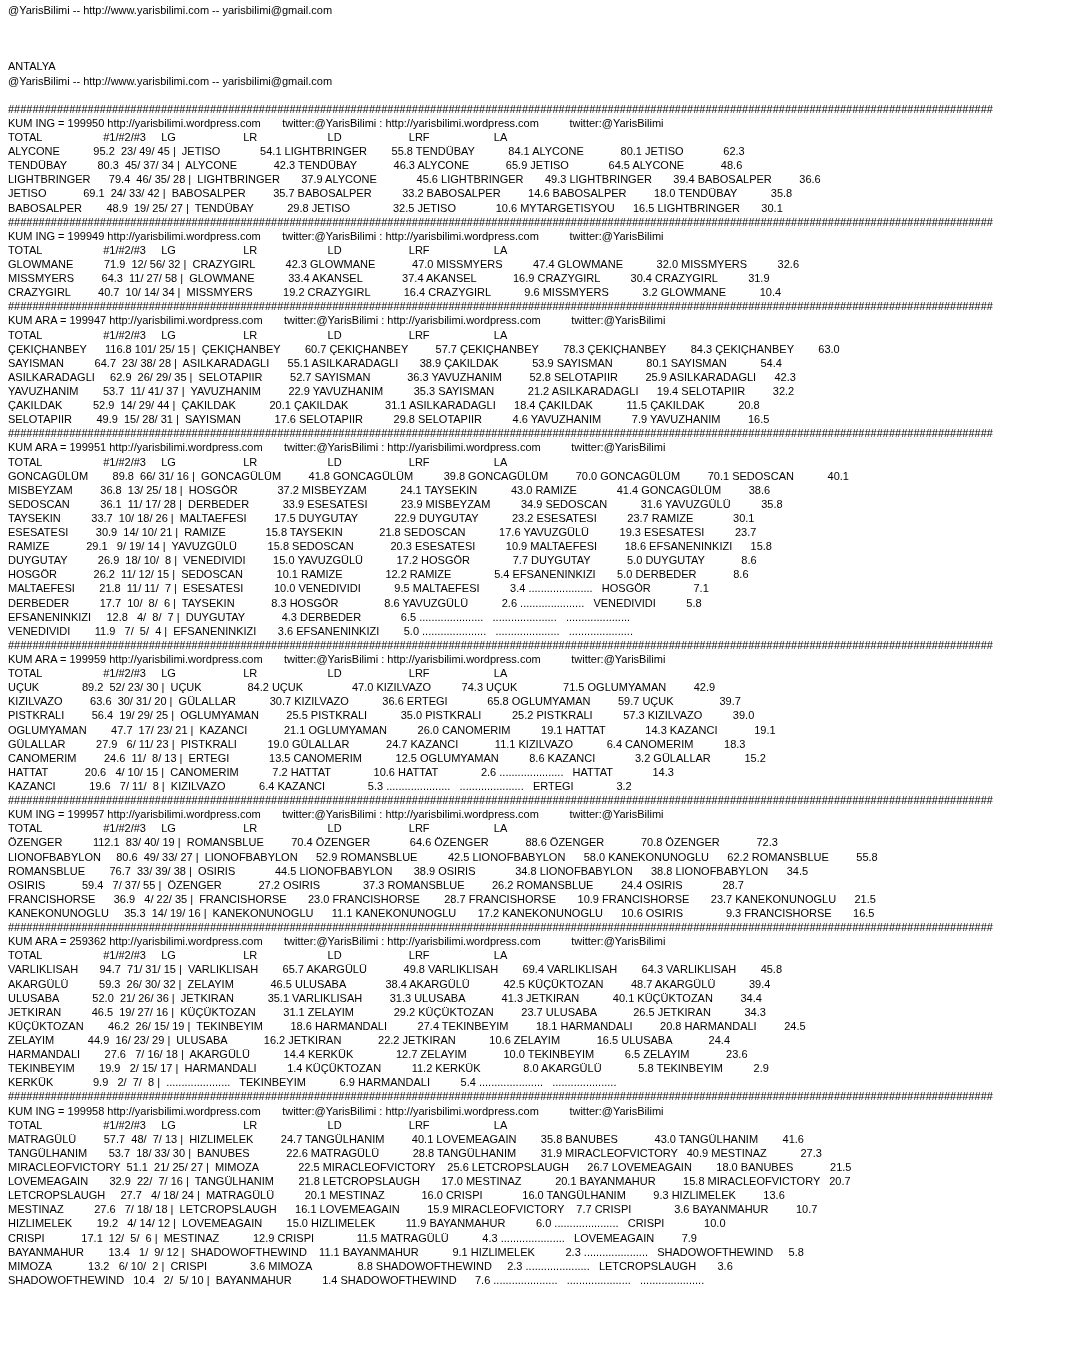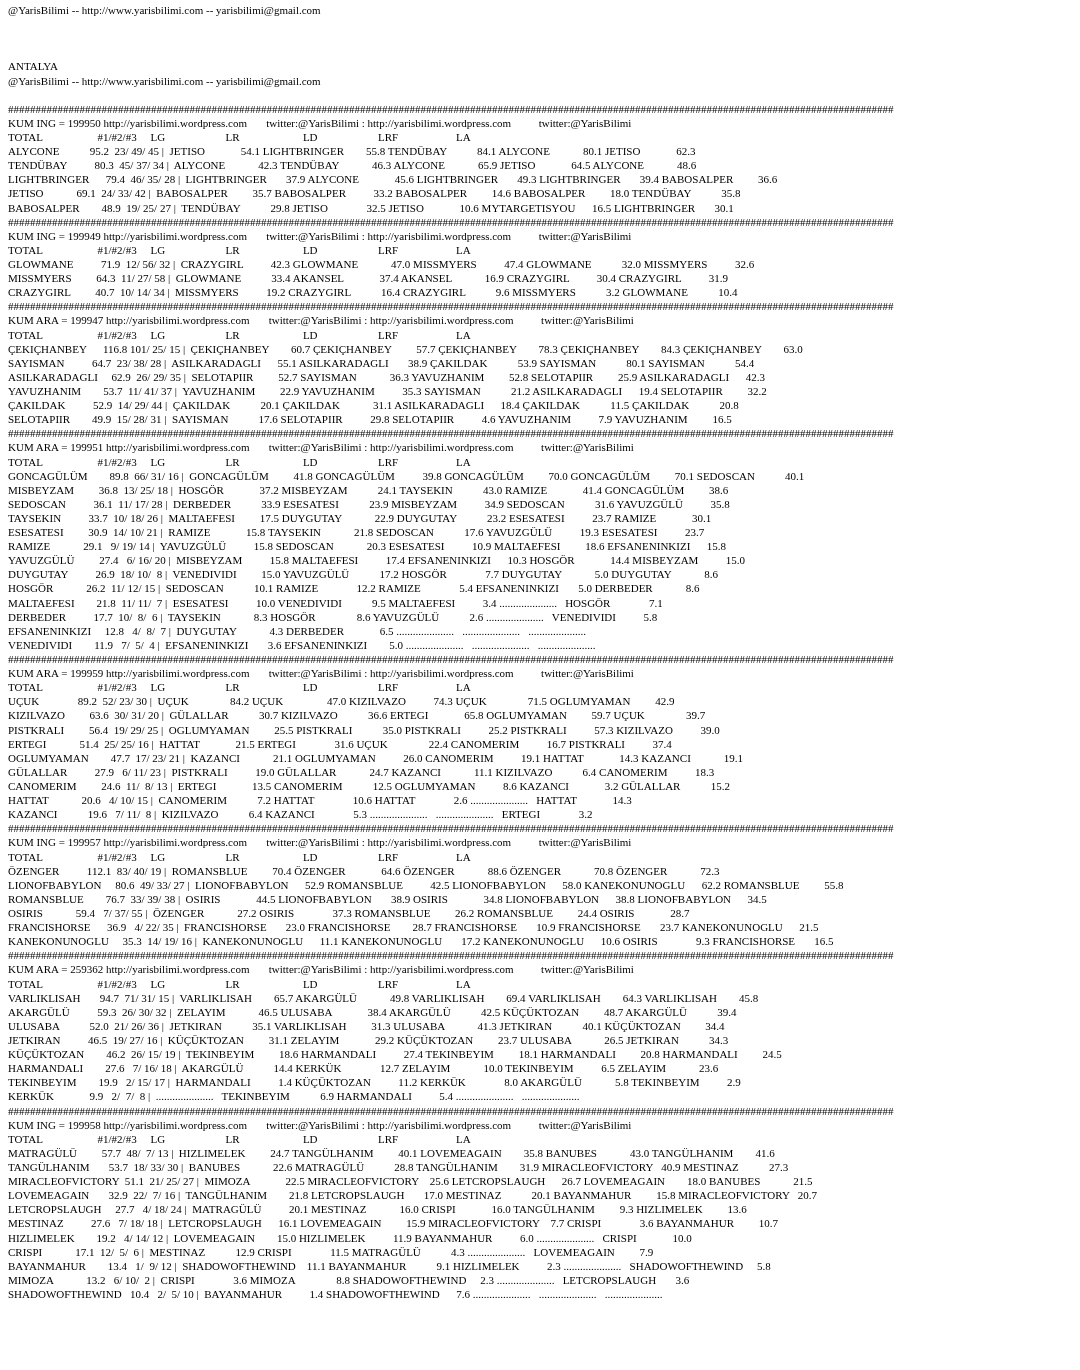--- a/index.html
+++ b/index.html
@@ -1,19 +1,19 @@
 <!DOCTYPE html>
 <html><head>
 <meta charset="utf-8">
 <style>
   html,body{margin:0;padding:0;background:#ffffff;}
   #doc{
     width:1080px;height:1370px;overflow:hidden;box-sizing:border-box;
     padding:3px 0 0 8px;color:#000;
-    font-family:Liberation Serif, serif;
+    font-family:Liberation Sans, sans-serif;
     font-size:11px;line-height:14.12px;
   }
   .ln{white-space:pre;height:14.12px;overflow:hidden;}
 </style>
 </head>
 <body>
 
 <div id="doc">
   <div class="ln">@YarisBilimi -- http://www.yarisbilimi.com -- yarisbilimi@gmail.com</div>
   <div class="ln"></div>
@@ -48,34 +48,32 @@
       <div class="ln">SELOTAPIIR        49.9  15/ 28/ 31 |  SAYISMAN           17.6 SELOTAPIIR          29.8 SELOTAPIIR          4.6 YAVUZHANIM          7.9 YAVUZHANIM         16.5 </div>
       <div class="ln">#################################################################################################################################################################</div>
       <div class="ln">KUM ARA = 199951 http://yarisbilimi.wordpress.com       twitter:@YarisBilimi : http://yarisbilimi.wordpress.com          twitter:@YarisBilimi</div>
       <div class="ln">TOTAL                    #1/#2/#3     LG                      LR                       LD                      LRF                     LA</div>
       <div class="ln">GONCAGÜLÜM        89.8  66/ 31/ 16 |  GONCAGÜLÜM         41.8 GONCAGÜLÜM          39.8 GONCAGÜLÜM         70.0 GONCAGÜLÜM         70.1 SEDOSCAN           40.1 </div>
       <div class="ln">MISBEYZAM         36.8  13/ 25/ 18 |  HOSGÖR             37.2 MISBEYZAM           24.1 TAYSEKIN           43.0 RAMIZE             41.4 GONCAGÜLÜM         38.6 </div>
       <div class="ln">SEDOSCAN          36.1  11/ 17/ 28 |  DERBEDER           33.9 ESESATESI           23.9 MISBEYZAM          34.9 SEDOSCAN           31.6 YAVUZGÜLÜ          35.8 </div>
       <div class="ln">TAYSEKIN          33.7  10/ 18/ 26 |  MALTAEFESI         17.5 DUYGUTAY            22.9 DUYGUTAY           23.2 ESESATESI          23.7 RAMIZE             30.1 </div>
       <div class="ln">ESESATESI         30.9  14/ 10/ 21 |  RAMIZE             15.8 TAYSEKIN            21.8 SEDOSCAN           17.6 YAVUZGÜLÜ          19.3 ESESATESI          23.7 </div>
       <div class="ln">RAMIZE            29.1   9/ 19/ 14 |  YAVUZGÜLÜ          15.8 SEDOSCAN            20.3 ESESATESI          10.9 MALTAEFESI         18.6 EFSANENINKIZI      15.8 </div>
-      <div class="ln">YAVUZGÜLÜ         27.4   6/ 16/ 20 |  MISBEYZAM          15.8 MALTAEFESI          17.4 EFSANENINKIZI      10.3 HOSGÖR             14.4 MISBEYZAM          15.0 </div>
       <div class="ln">DUYGUTAY          26.9  18/ 10/  8 |  VENEDIVIDI         15.0 YAVUZGÜLÜ           17.2 HOSGÖR              7.7 DUYGUTAY            5.0 DUYGUTAY            8.6 </div>
       <div class="ln">HOSGÖR            26.2  11/ 12/ 15 |  SEDOSCAN           10.1 RAMIZE              12.2 RAMIZE              5.4 EFSANENINKIZI       5.0 DERBEDER            8.6 </div>
       <div class="ln">MALTAEFESI        21.8  11/ 11/  7 |  ESESATESI          10.0 VENEDIVIDI           9.5 MALTAEFESI          3.4 .....................   HOSGÖR              7.1 </div>
       <div class="ln">DERBEDER          17.7  10/  8/  6 |  TAYSEKIN            8.3 HOSGÖR               8.6 YAVUZGÜLÜ           2.6 .....................   VENEDIVIDI          5.8 </div>
       <div class="ln">EFSANENINKIZI     12.8   4/  8/  7 |  DUYGUTAY            4.3 DERBEDER             6.5 .....................   .....................   .....................   </div>
       <div class="ln">VENEDIVIDI        11.9   7/  5/  4 |  EFSANENINKIZI       3.6 EFSANENINKIZI        5.0 .....................   .....................   .....................   </div>
       <div class="ln">#################################################################################################################################################################</div>
       <div class="ln">KUM ARA = 199959 http://yarisbilimi.wordpress.com       twitter:@YarisBilimi : http://yarisbilimi.wordpress.com          twitter:@YarisBilimi</div>
       <div class="ln">TOTAL                    #1/#2/#3     LG                      LR                       LD                      LRF                     LA</div>
       <div class="ln">UÇUK              89.2  52/ 23/ 30 |  UÇUK               84.2 UÇUK                47.0 KIZILVAZO          74.3 UÇUK               71.5 OGLUMYAMAN         42.9 </div>
       <div class="ln">KIZILVAZO         63.6  30/ 31/ 20 |  GÜLALLAR           30.7 KIZILVAZO           36.6 ERTEGI             65.8 OGLUMYAMAN         59.7 UÇUK               39.7 </div>
       <div class="ln">PISTKRALI         56.4  19/ 29/ 25 |  OGLUMYAMAN         25.5 PISTKRALI           35.0 PISTKRALI          25.2 PISTKRALI          57.3 KIZILVAZO          39.0 </div>
-      <div class="ln">ERTEGI            51.4  25/ 25/ 16 |  HATTAT             21.5 ERTEGI              31.6 UÇUK               22.4 CANOMERIM          16.7 PISTKRALI          37.4 </div>
       <div class="ln">OGLUMYAMAN        47.7  17/ 23/ 21 |  KAZANCI            21.1 OGLUMYAMAN          26.0 CANOMERIM          19.1 HATTAT             14.3 KAZANCI            19.1 </div>
       <div class="ln">GÜLALLAR          27.9   6/ 11/ 23 |  PISTKRALI          19.0 GÜLALLAR            24.7 KAZANCI            11.1 KIZILVAZO           6.4 CANOMERIM          18.3 </div>
       <div class="ln">CANOMERIM         24.6  11/  8/ 13 |  ERTEGI             13.5 CANOMERIM           12.5 OGLUMYAMAN          8.6 KAZANCI             3.2 GÜLALLAR           15.2 </div>
       <div class="ln">HATTAT            20.6   4/ 10/ 15 |  CANOMERIM           7.2 HATTAT              10.6 HATTAT              2.6 .....................   HATTAT             14.3 </div>
       <div class="ln">KAZANCI           19.6   7/ 11/  8 |  KIZILVAZO           6.4 KAZANCI              5.3 .....................   .....................   ERTEGI              3.2 </div>
       <div class="ln">#################################################################################################################################################################</div>
       <div class="ln">KUM ING = 199957 http://yarisbilimi.wordpress.com       twitter:@YarisBilimi : http://yarisbilimi.wordpress.com          twitter:@YarisBilimi</div>
       <div class="ln">TOTAL                    #1/#2/#3     LG                      LR                       LD                      LRF                     LA</div>
       <div class="ln">ÖZENGER          112.1  83/ 40/ 19 |  ROMANSBLUE         70.4 ÖZENGER             64.6 ÖZENGER            88.6 ÖZENGER            70.8 ÖZENGER            72.3 </div>
       <div class="ln">LIONOFBABYLON     80.6  49/ 33/ 27 |  LIONOFBABYLON      52.9 ROMANSBLUE          42.5 LIONOFBABYLON      58.0 KANEKONUNOGLU      62.2 ROMANSBLUE         55.8 </div>
@@ -84,20 +82,21 @@
       <div class="ln">FRANCISHORSE      36.9   4/ 22/ 35 |  FRANCISHORSE       23.0 FRANCISHORSE        28.7 FRANCISHORSE       10.9 FRANCISHORSE       23.7 KANEKONUNOGLU      21.5 </div>
       <div class="ln">KANEKONUNOGLU     35.3  14/ 19/ 16 |  KANEKONUNOGLU      11.1 KANEKONUNOGLU       17.2 KANEKONUNOGLU      10.6 OSIRIS              9.3 FRANCISHORSE       16.5 </div>
       <div class="ln">#################################################################################################################################################################</div>
       <div class="ln">KUM ARA = 259362 http://yarisbilimi.wordpress.com       twitter:@YarisBilimi : http://yarisbilimi.wordpress.com          twitter:@YarisBilimi</div>
       <div class="ln">TOTAL                    #1/#2/#3     LG                      LR                       LD                      LRF                     LA</div>
       <div class="ln">VARLIKLISAH       94.7  71/ 31/ 15 |  VARLIKLISAH        65.7 AKARGÜLÜ            49.8 VARLIKLISAH        69.4 VARLIKLISAH        64.3 VARLIKLISAH        45.8 </div>
       <div class="ln">AKARGÜLÜ          59.3  26/ 30/ 32 |  ZELAYIM            46.5 ULUSABA             38.4 AKARGÜLÜ           42.5 KÜÇÜKTOZAN         48.7 AKARGÜLÜ           39.4 </div>
       <div class="ln">ULUSABA           52.0  21/ 26/ 36 |  JETKIRAN           35.1 VARLIKLISAH         31.3 ULUSABA            41.3 JETKIRAN           40.1 KÜÇÜKTOZAN         34.4 </div>
       <div class="ln">JETKIRAN          46.5  19/ 27/ 16 |  KÜÇÜKTOZAN         31.1 ZELAYIM             29.2 KÜÇÜKTOZAN         23.7 ULUSABA            26.5 JETKIRAN           34.3 </div>
       <div class="ln">KÜÇÜKTOZAN        46.2  26/ 15/ 19 |  TEKINBEYIM         18.6 HARMANDALI          27.4 TEKINBEYIM         18.1 HARMANDALI         20.8 HARMANDALI         24.5 </div>
+      <div class="ln">ZELAYIM           44.9  16/ 23/ 29 |  ULUSABA            16.2 JETKIRAN            22.2 JETKIRAN           10.6 ZELAYIM            16.5 ULUSABA            24.4 </div>
       <div class="ln">HARMANDALI        27.6   7/ 16/ 18 |  AKARGÜLÜ           14.4 KERKÜK              12.7 ZELAYIM            10.0 TEKINBEYIM          6.5 ZELAYIM            23.6 </div>
       <div class="ln">TEKINBEYIM        19.9   2/ 15/ 17 |  HARMANDALI          1.4 KÜÇÜKTOZAN          11.2 KERKÜK              8.0 AKARGÜLÜ            5.8 TEKINBEYIM          2.9 </div>
       <div class="ln">KERKÜK             9.9   2/  7/  8 |  .....................   TEKINBEYIM           6.9 HARMANDALI          5.4 .....................   .....................   </div>
       <div class="ln">#################################################################################################################################################################</div>
       <div class="ln">KUM ING = 199958 http://yarisbilimi.wordpress.com       twitter:@YarisBilimi : http://yarisbilimi.wordpress.com          twitter:@YarisBilimi</div>
       <div class="ln">TOTAL                    #1/#2/#3     LG                      LR                       LD                      LRF                     LA</div>
       <div class="ln">MATRAGÜLÜ         57.7  48/  7/ 13 |  HIZLIMELEK         24.7 TANGÜLHANIM         40.1 LOVEMEAGAIN        35.8 BANUBES            43.0 TANGÜLHANIM        41.6 </div>
       <div class="ln">TANGÜLHANIM       53.7  18/ 33/ 30 |  BANUBES            22.6 MATRAGÜLÜ           28.8 TANGÜLHANIM        31.9 MIRACLEOFVICTORY   40.9 MESTINAZ           27.3 </div>
       <div class="ln">MIRACLEOFVICTORY  51.1  21/ 25/ 27 |  MIMOZA             22.5 MIRACLEOFVICTORY    25.6 LETCROPSLAUGH      26.7 LOVEMEAGAIN        18.0 BANUBES            21.5 </div>
       <div class="ln">LOVEMEAGAIN       32.9  22/  7/ 16 |  TANGÜLHANIM        21.8 LETCROPSLAUGH       17.0 MESTINAZ           20.1 BAYANMAHUR         15.8 MIRACLEOFVICTORY   20.7 </div>

